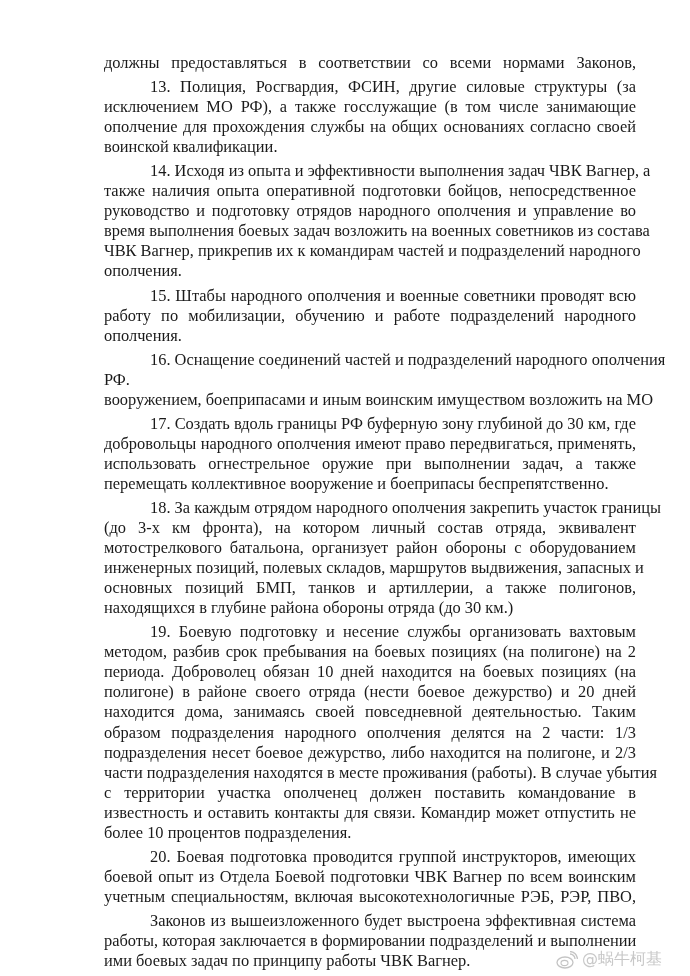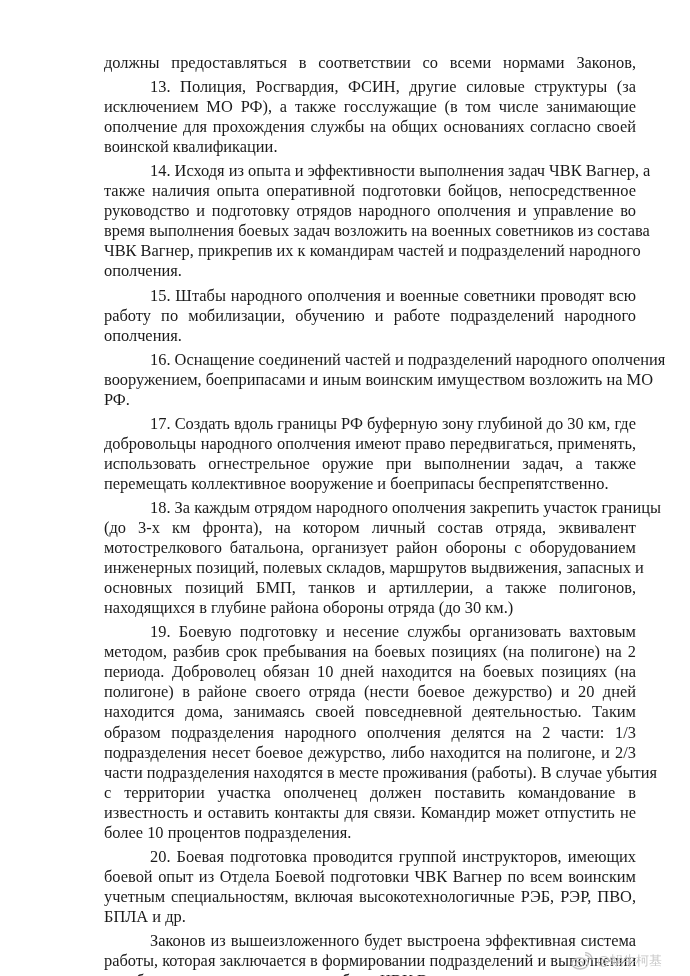--- a/index.html
+++ b/index.html
@@ -12,21 +12,21 @@
   .para { margin: 4px; }
   .line {
     display: block; height: 20.05px; white-space: nowrap;
     text-align: justify; text-align-last: justify;
   }
   .line.last { text-align-last: left; }
   .line.indent { padding-left: 46px; }
   .watermark {
     position: absolute; right: 28px; bottom: 6px;
     display: flex; align-items: center; gap: 4px;
-    font-family: "DejaVu Sans", sans-serif; font-size: 13px; color: #c8c8c8;
+    font-family: "DejaVu Sans", sans-serif; font-size: 16px; color: #c8c8c8;
   }
   .wb-icon { width: 22px; height: 18px; }
 </style>
 </head>
 <body>
 
 <div class="page">
   <div id="doc-body">
       <div class="para">
         <span class="line">должны предоставляться в соответствии со всеми нормами Законов,</span>
@@ -45,22 +45,22 @@
         <span class="line">ЧВК Вагнер, прикрепив их к командирам частей и подразделений народного</span>
         <span class="line last">ополчения.</span>
       </div>
       <div class="para">
         <span class="line indent">15. Штабы народного ополчения и военные советники проводят всю</span>
         <span class="line">работу по мобилизации, обучению и работе подразделений народного</span>
         <span class="line last">ополчения.</span>
       </div>
       <div class="para">
         <span class="line indent">16. Оснащение соединений частей и подразделений народного ополчения</span>
+        <span class="line last">РФ.</span>
         <span class="line">вооружением, боеприпасами и иным воинским имуществом возложить на МО</span>
-        <span class="line last">РФ.</span>
       </div>
       <div class="para">
         <span class="line indent">17. Создать вдоль границы РФ буферную зону глубиной до 30 км, где</span>
         <span class="line">добровольцы народного ополчения имеют право передвигаться, применять,</span>
         <span class="line">использовать огнестрельное оружие при выполнении задач, а также</span>
         <span class="line last">перемещать коллективное вооружение и боеприпасы беспрепятственно.</span>
       </div>
       <div class="para">
         <span class="line indent">18. За каждым отрядом народного ополчения закрепить участок границы</span>
         <span class="line">(до 3-х км фронта), на котором личный состав отряда, эквивалент</span>
@@ -79,21 +79,20 @@
         <span class="line">подразделения несет боевое дежурство, либо находится на полигоне, и 2/3</span>
         <span class="line">части подразделения находятся в месте проживания (работы). В случае убытия</span>
         <span class="line">с территории участка ополченец должен поставить командование в</span>
         <span class="line">известность и оставить контакты для связи. Командир может отпустить не</span>
         <span class="line last">более 10 процентов подразделения.</span>
       </div>
       <div class="para">
         <span class="line indent">20. Боевая подготовка проводится группой инструкторов, имеющих</span>
         <span class="line">боевой опыт из Отдела Боевой подготовки ЧВК Вагнер по всем воинским</span>
         <span class="line">учетным специальностям, включая высокотехнологичные РЭБ, РЭР, ПВО,</span>
-        <span class="line last">БПЛА и др.</span>
       </div>
       <div class="para">
         <span class="line indent">Законов из вышеизложенного будет выстроена эффективная система</span>
         <span class="line">работы, которая заключается в формировании подразделений и выполнении</span>
         <span class="line last">ими боевых задач по принципу работы ЧВК Вагнер.</span>
       </div>
     </div>
 </div>
 
 <div class="watermark">

